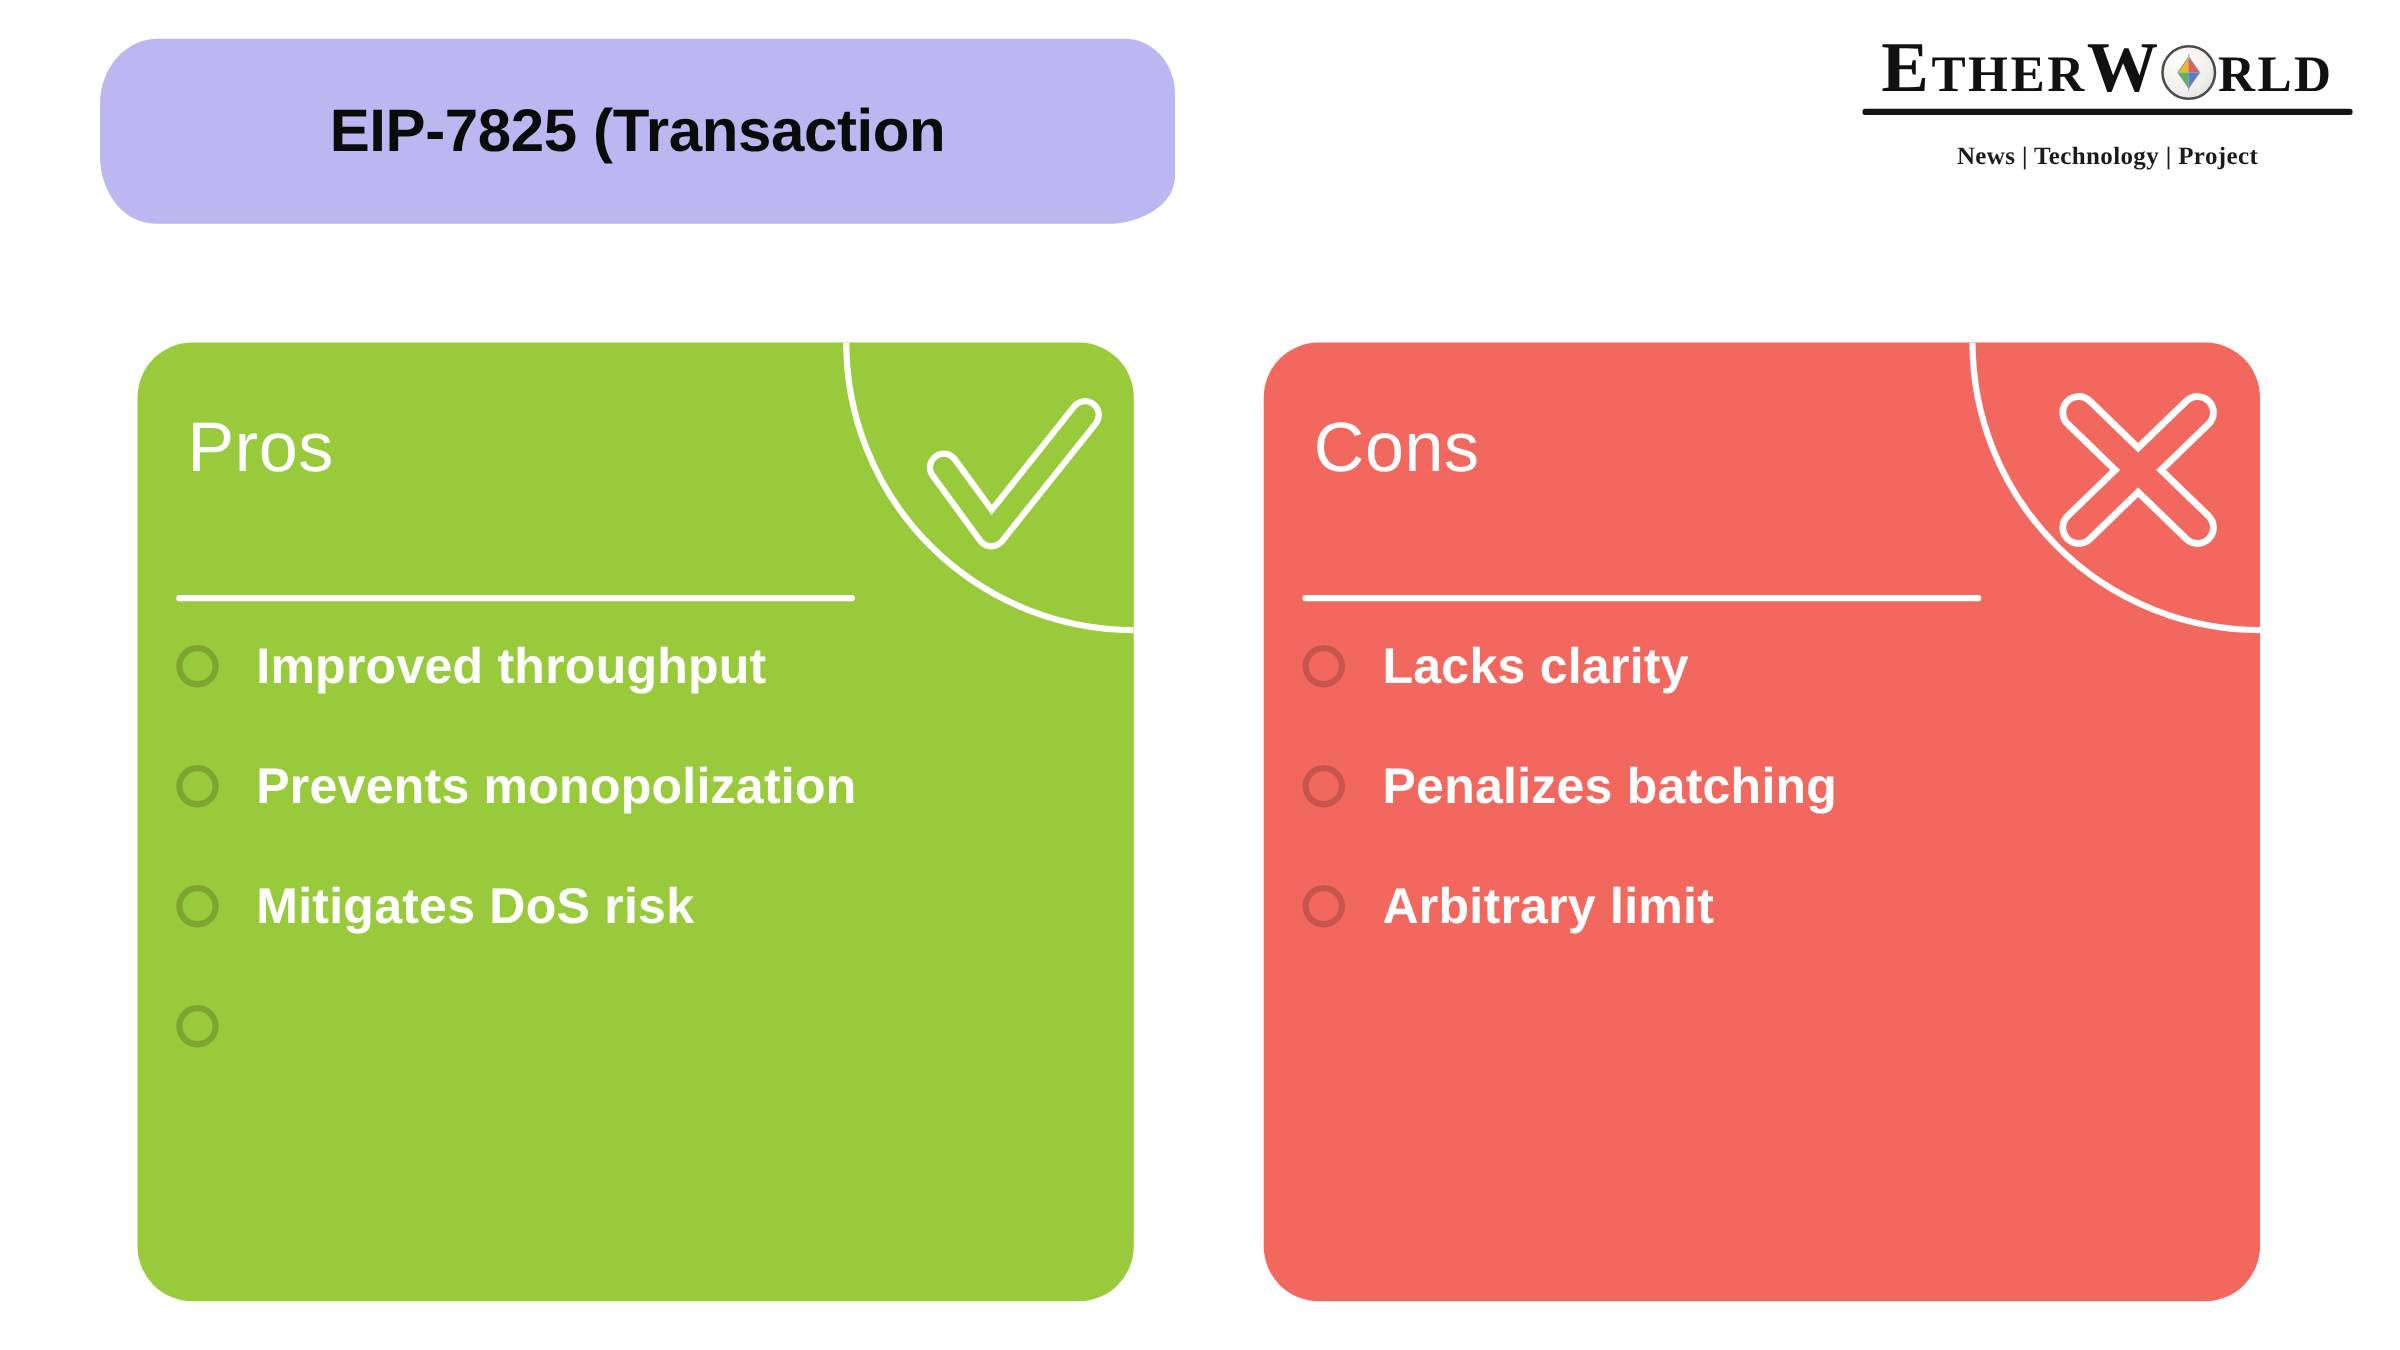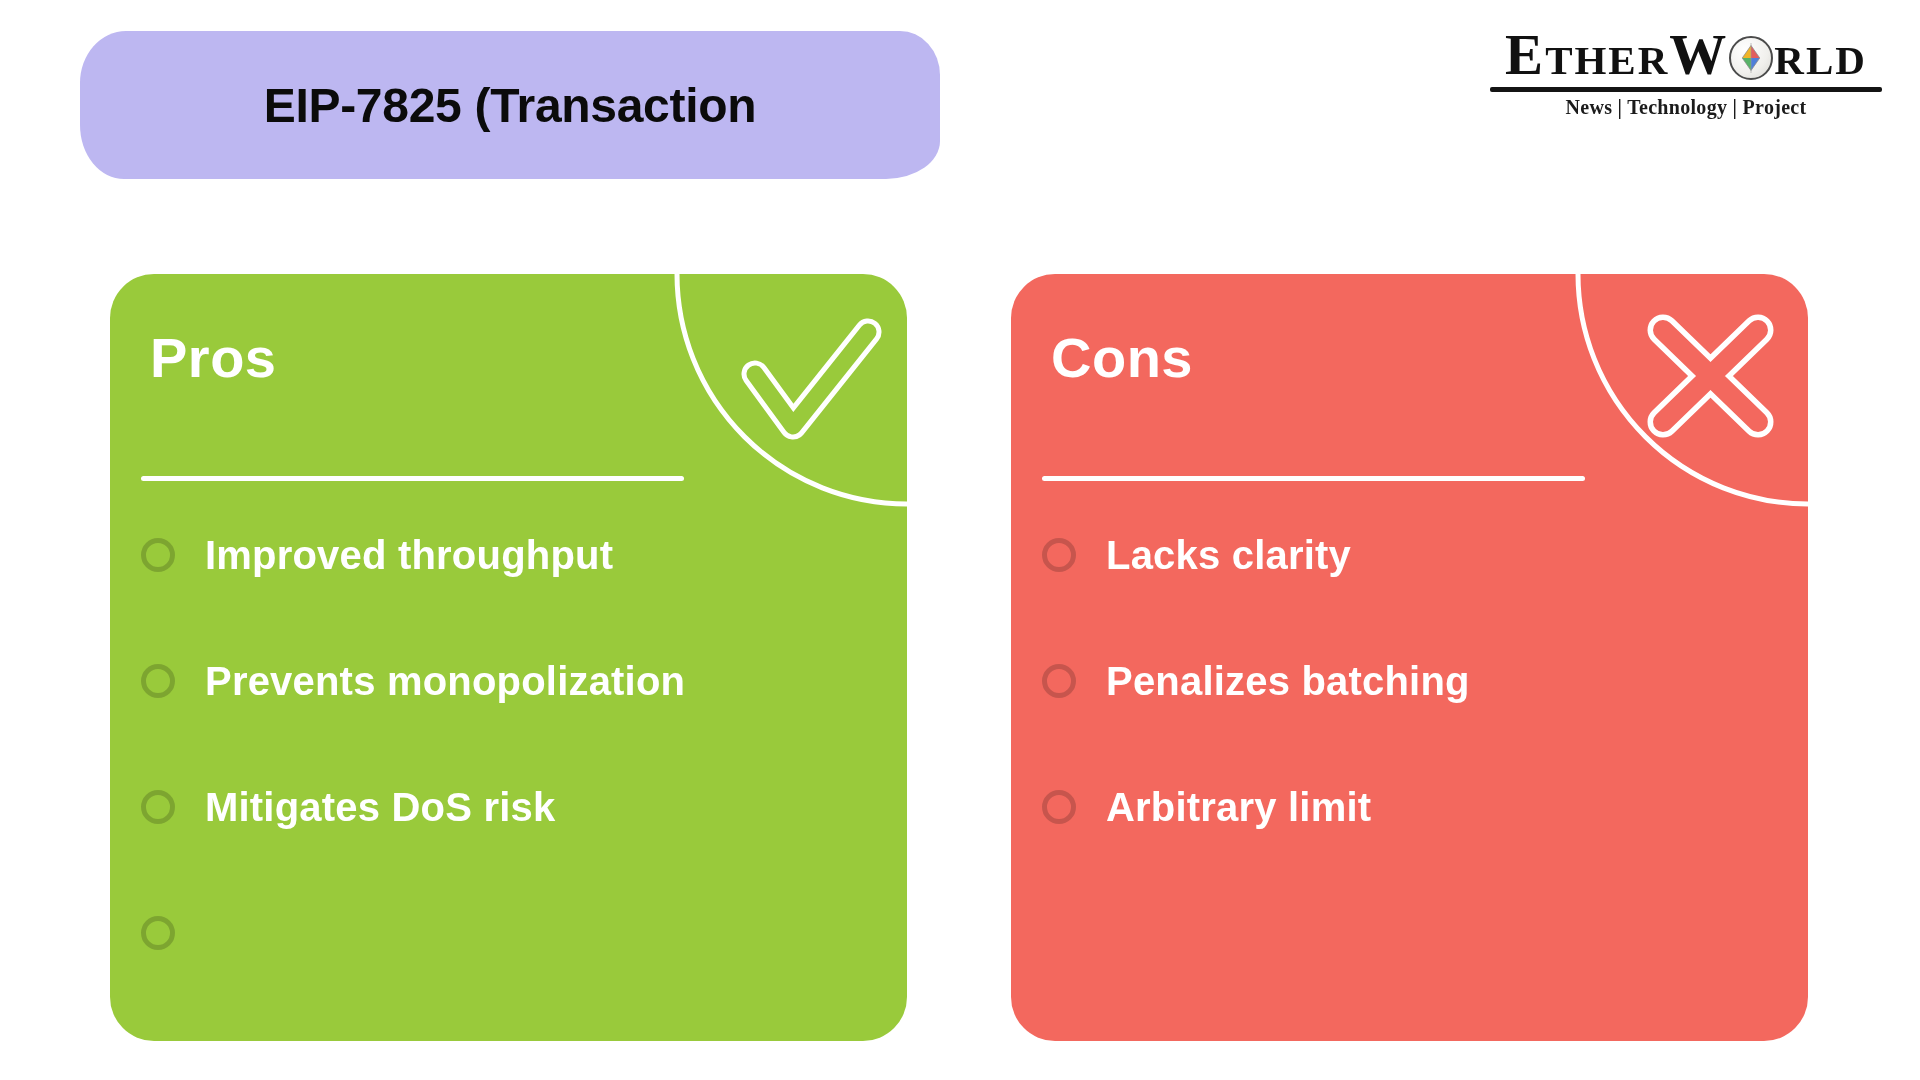--- a/index.html
+++ b/index.html
@@ -30,21 +30,21 @@
   .logo-word .big{font-size:57px;}
   .globe{
     width:40px;height:40px;border-radius:50%;border:2px solid #4b4b4b;
     background:radial-gradient(circle at 35% 30%, #ffffff 0%, #f0efec 60%, #d8d7d2 100%);
     display:inline-flex;align-items:center;justify-content:center;
     align-self:center;position:relative;top:3px;margin:0 1px;flex:none;
   }
   .logo-rule{height:5px;background:#141414;margin-top:4px;border-radius:2px;}
   .logo-tagline{
     font-family:"Liberation Serif", serif;font-weight:700;font-size:20px;
-    margin-top:4px;color:#1b1b1b;letter-spacing:0.3px;
+    margin-top:22px;color:#1b1b1b;letter-spacing:0.3px;
   }
 
   
   .card{
     position:absolute;top:274px;width:797px;height:767px;border-radius:44px;
     overflow:hidden;color:#fff;
   }
   .card.pros{left:110px;background:var(--green,#99ca3b);}
   .card.cons{left:1011px;background:var(--red,#f3685e);}
 
@@ -52,25 +52,25 @@
   .arc{fill:none;stroke:#ffffff;stroke-width:5;}
   .icon-outline{fill:none;stroke:#ffffff;stroke-linecap:round;stroke-linejoin:round;}
   .check .icon-outline{stroke-width:27;}
   .cross .icon-outline{stroke-width:31;}
   .icon-fill{fill:none;stroke-linecap:round;stroke-linejoin:round;}
   .check .icon-fill{stroke:var(--green,#99ca3b);stroke-width:17;}
   .cross .icon-fill{stroke:var(--red,#f3685e);stroke-width:20;}
 
   .card-inner{position:relative;z-index:1;padding:56px 40px 0 31px;}
   .card-heading{
-    margin:0 0 0 9px;font-size:56px;line-height:56px;font-weight:700;
+    margin:0 0 0 9px;font-size:56px;line-height:56px;font-weight:400;
     letter-spacing:0.5px;
   }
   .divider{margin-top:90px;width:543px;height:5px;background:#ffffff;border-radius:3px;}
-  .items{margin-top:50px;display:flex;flex-direction:column;gap:78px;}
+  .items{margin-top:28px;display:flex;flex-direction:column;gap:48px;}
   .item{display:flex;align-items:center;gap:30px;height:48px;}
   .bullet{
     width:24px;height:24px;border:5px solid var(--bullet_outline,rgba(0,0,0,0.18));
     border-radius:50%;flex:none;box-sizing:content-box;
   }
   .item-text{font-size:40px;font-weight:700;letter-spacing:0.2px;white-space:nowrap;}
 </style>
 </head>
 <body>
 

